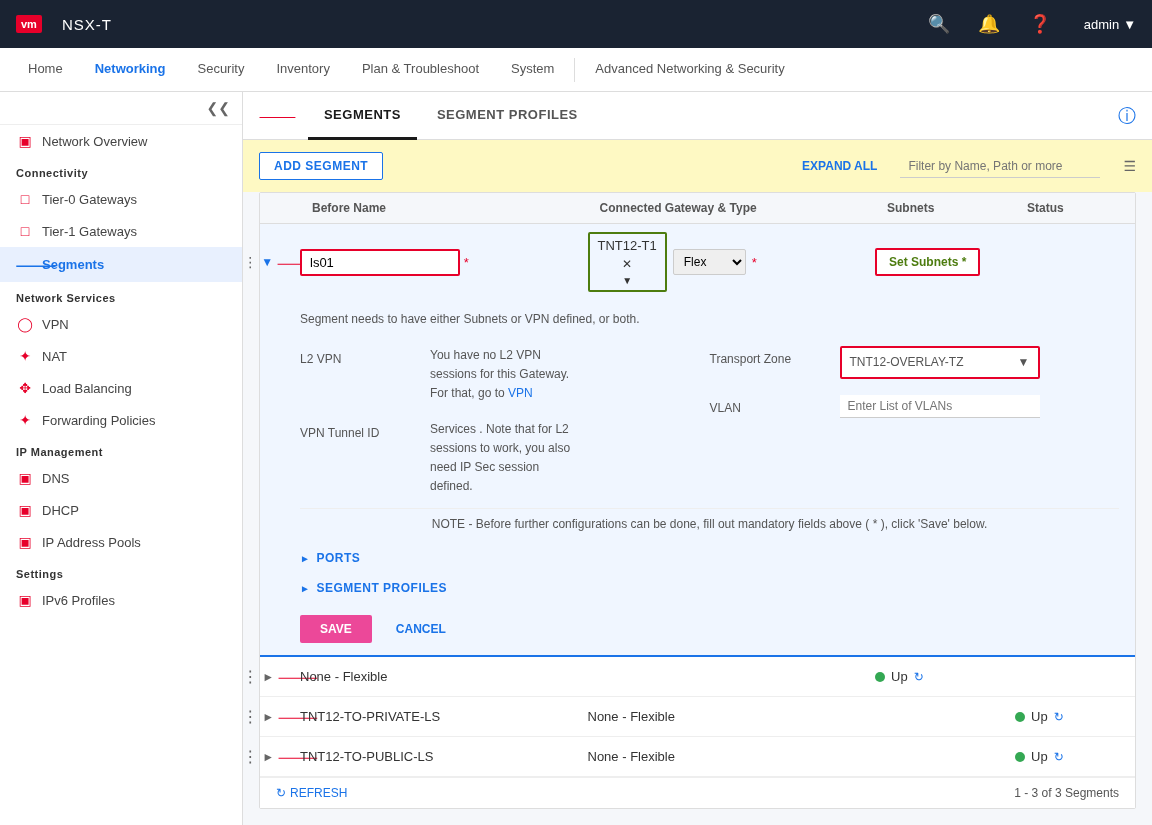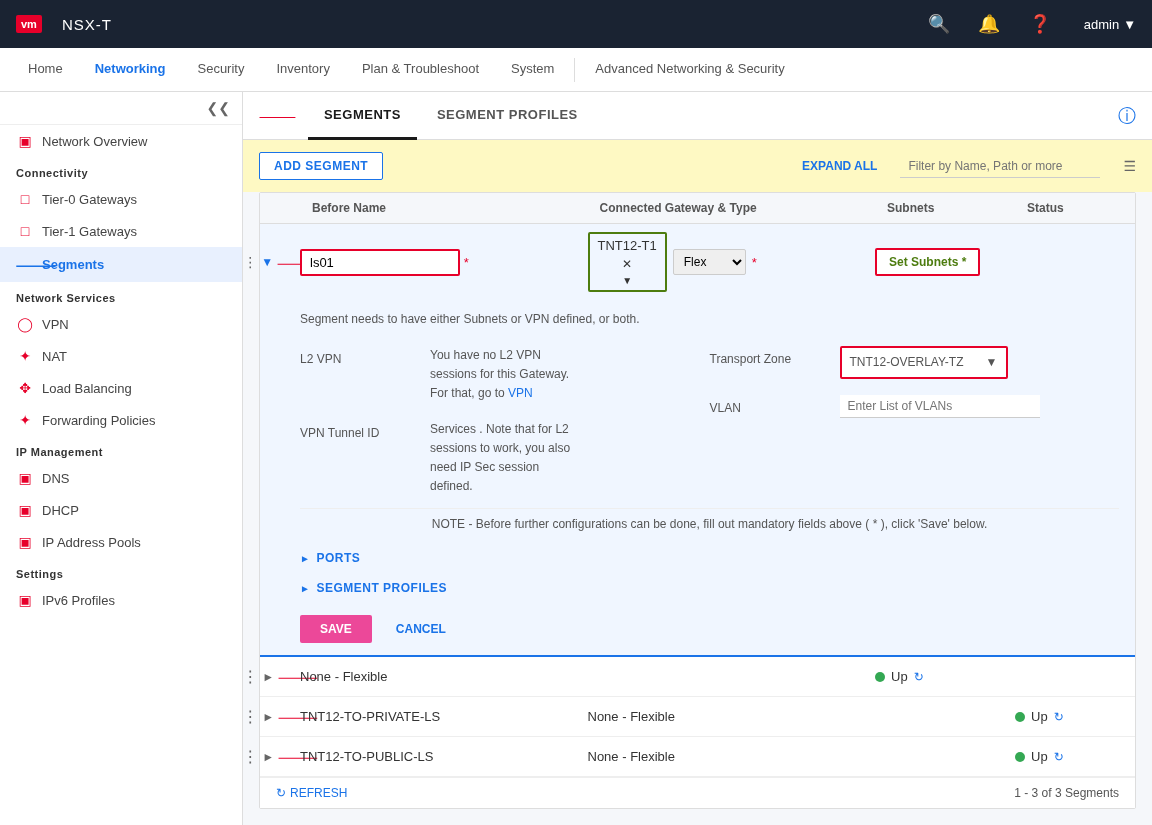--- a/index.html
+++ b/index.html
@@ -66,21 +66,21 @@
     .set-subnets-btn { border: 2px solid #e7002a; color: #4d7c0f; background: #fff; padding: 5px 12px; font-size: 12px; cursor: pointer; border-radius: 2px; font-weight: 600; }
     .required-star { color: #e7002a; }
 
     
     .expanded-content { padding: 12px 16px 0 40px; }
     .note-text { font-size: 12px; color: #555; margin-bottom: 12px; }
     .form-row { display: flex; align-items: flex-start; padding: 8px 0; }
     .form-label { width: 130px; font-size: 12px; color: #555; padding-top: 6px; flex-shrink: 0; }
     .form-value { font-size: 12px; color: #555; flex: 1; line-height: 1.6; }
     .vpn-link { color: #1a73e8; cursor: pointer; }
-    .transport-zone-select { border: 2px solid #e7002a; padding: 5px 8px; font-size: 12px; border-radius: 2px; width: 168px; display: flex; align-items: center; justify-content: space-between; cursor: pointer; background: #fff; }
+    .transport-zone-select { border: 2px solid #e7002a; padding: 5px 8px; font-size: 12px; border-radius: 2px; width: 200px; display: flex; align-items: center; justify-content: space-between; cursor: pointer; background: #fff; }
     .vlan-input { border: none; border-bottom: 1px solid #ccc; padding: 4px 8px; font-size: 12px; width: 200px; outline: none; }
     .note-mandatory { font-size: 12px; color: #555; padding: 8px 0 12px; border-top: 1px solid #eee; margin-top: 4px; text-align: center; }
     .section-expandable { display: flex; align-items: center; gap: 6px; padding: 8px 0; cursor: pointer; color: #1a73e8; font-size: 12px; font-weight: 600; letter-spacing: 0.5px; }
     .section-arrow { font-size: 10px; }
     .action-buttons { display: flex; gap: 12px; padding: 12px 0; }
     .btn-save { background: #ec4899; color: #fff; border: none; padding: 7px 20px; font-size: 12px; font-weight: 600; cursor: pointer; border-radius: 2px; }
     .btn-cancel { background: transparent; color: #1a73e8; border: none; padding: 7px 12px; font-size: 12px; font-weight: 600; cursor: pointer; }
 
     
     .table-row { display: grid; grid-template-columns: 40px 1fr 1fr 140px 120px; padding: 10px 0; border-bottom: 1px solid #eee; align-items: center; background: #fff; }

